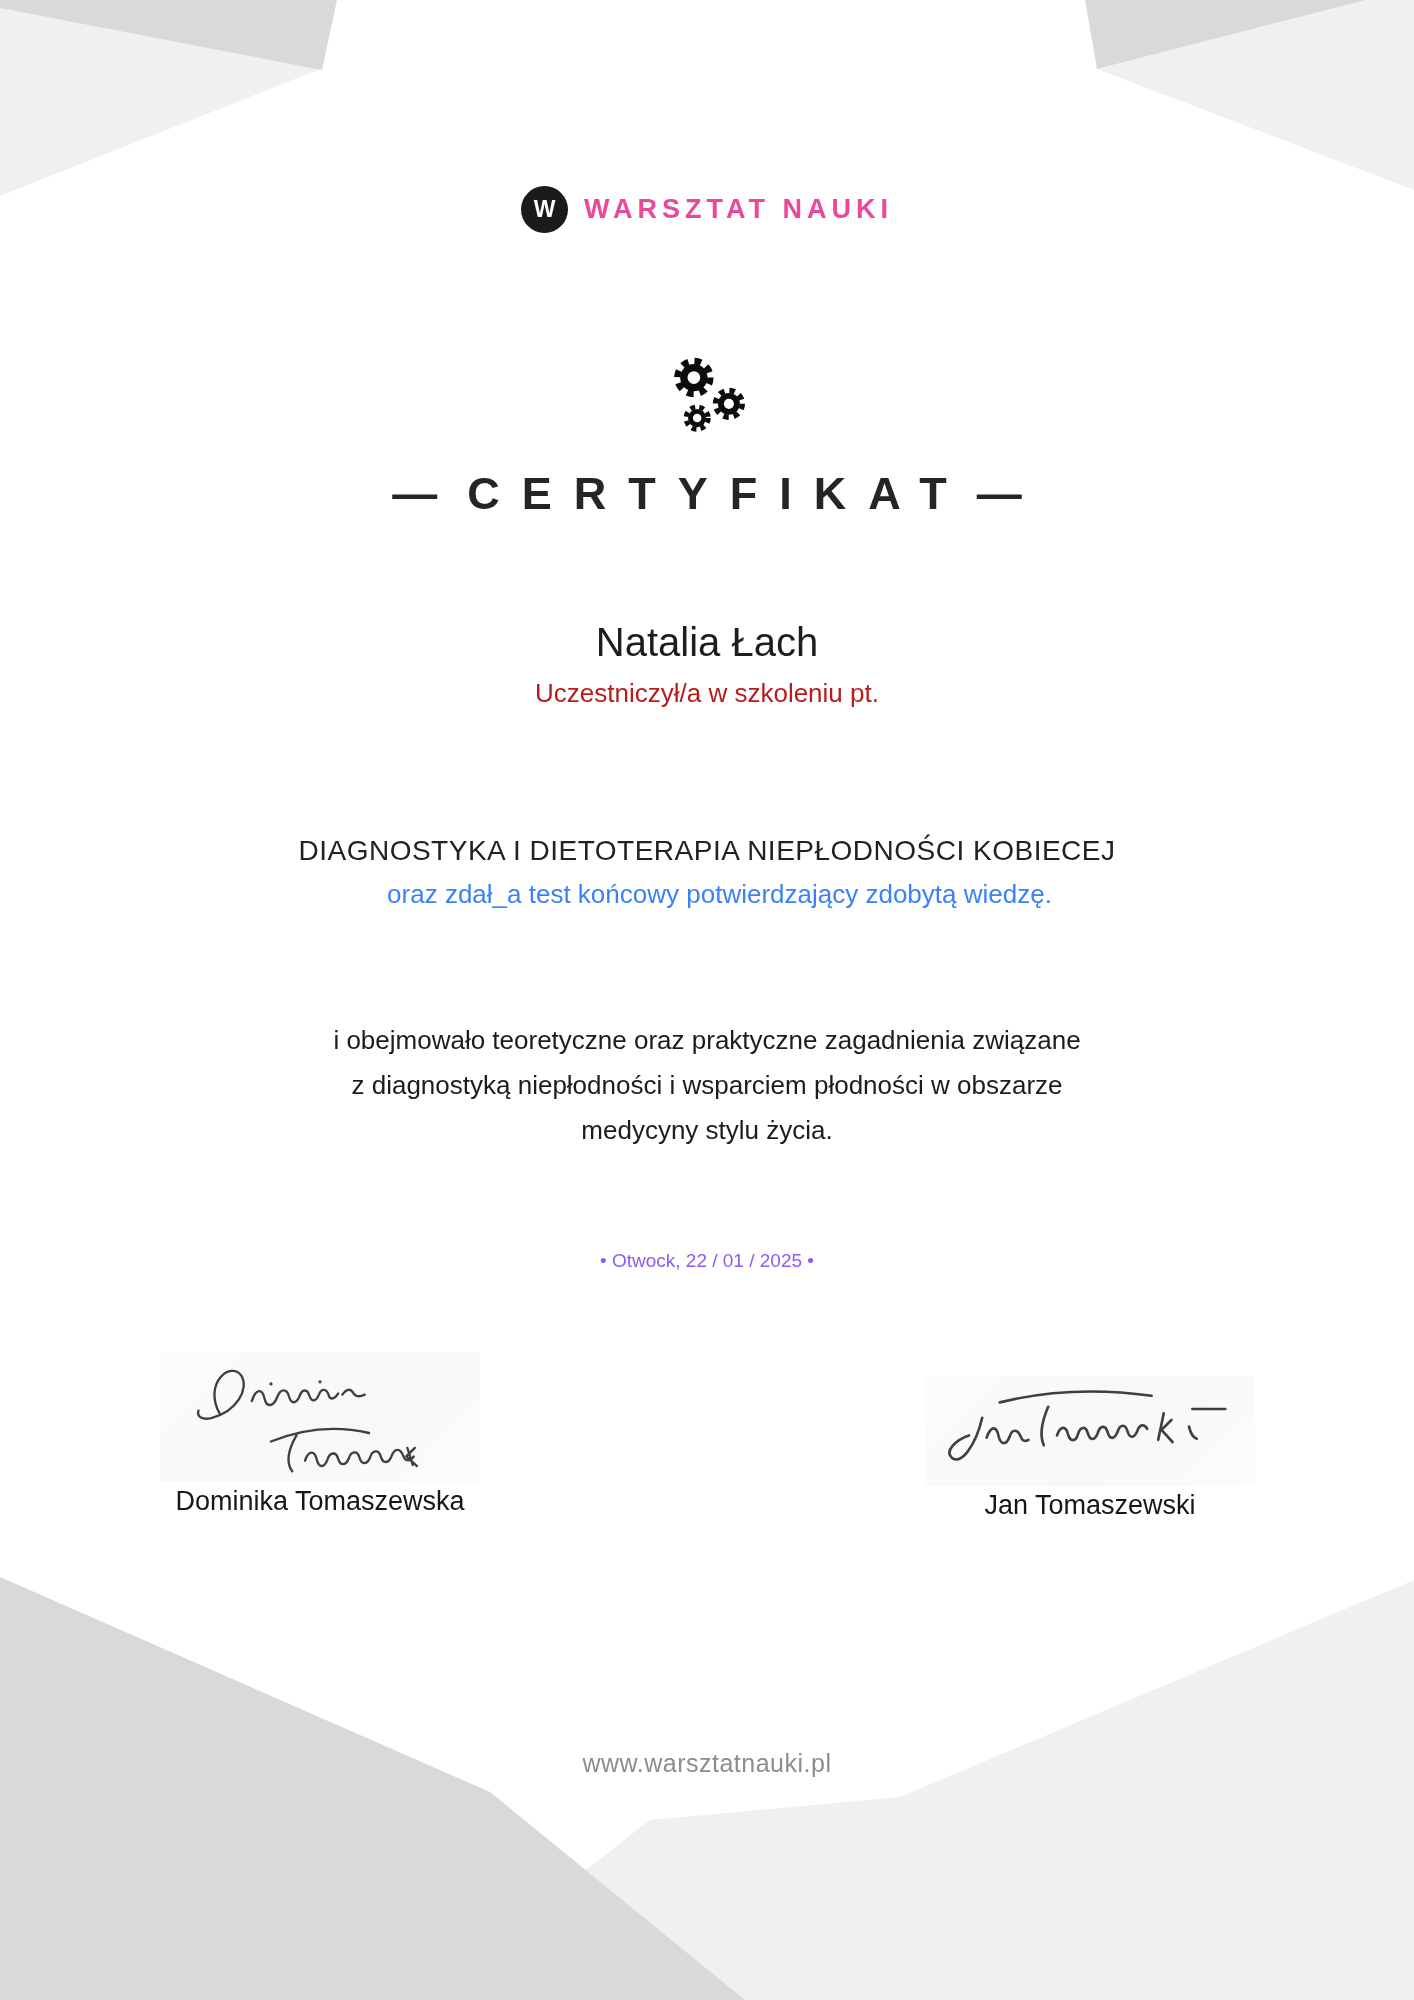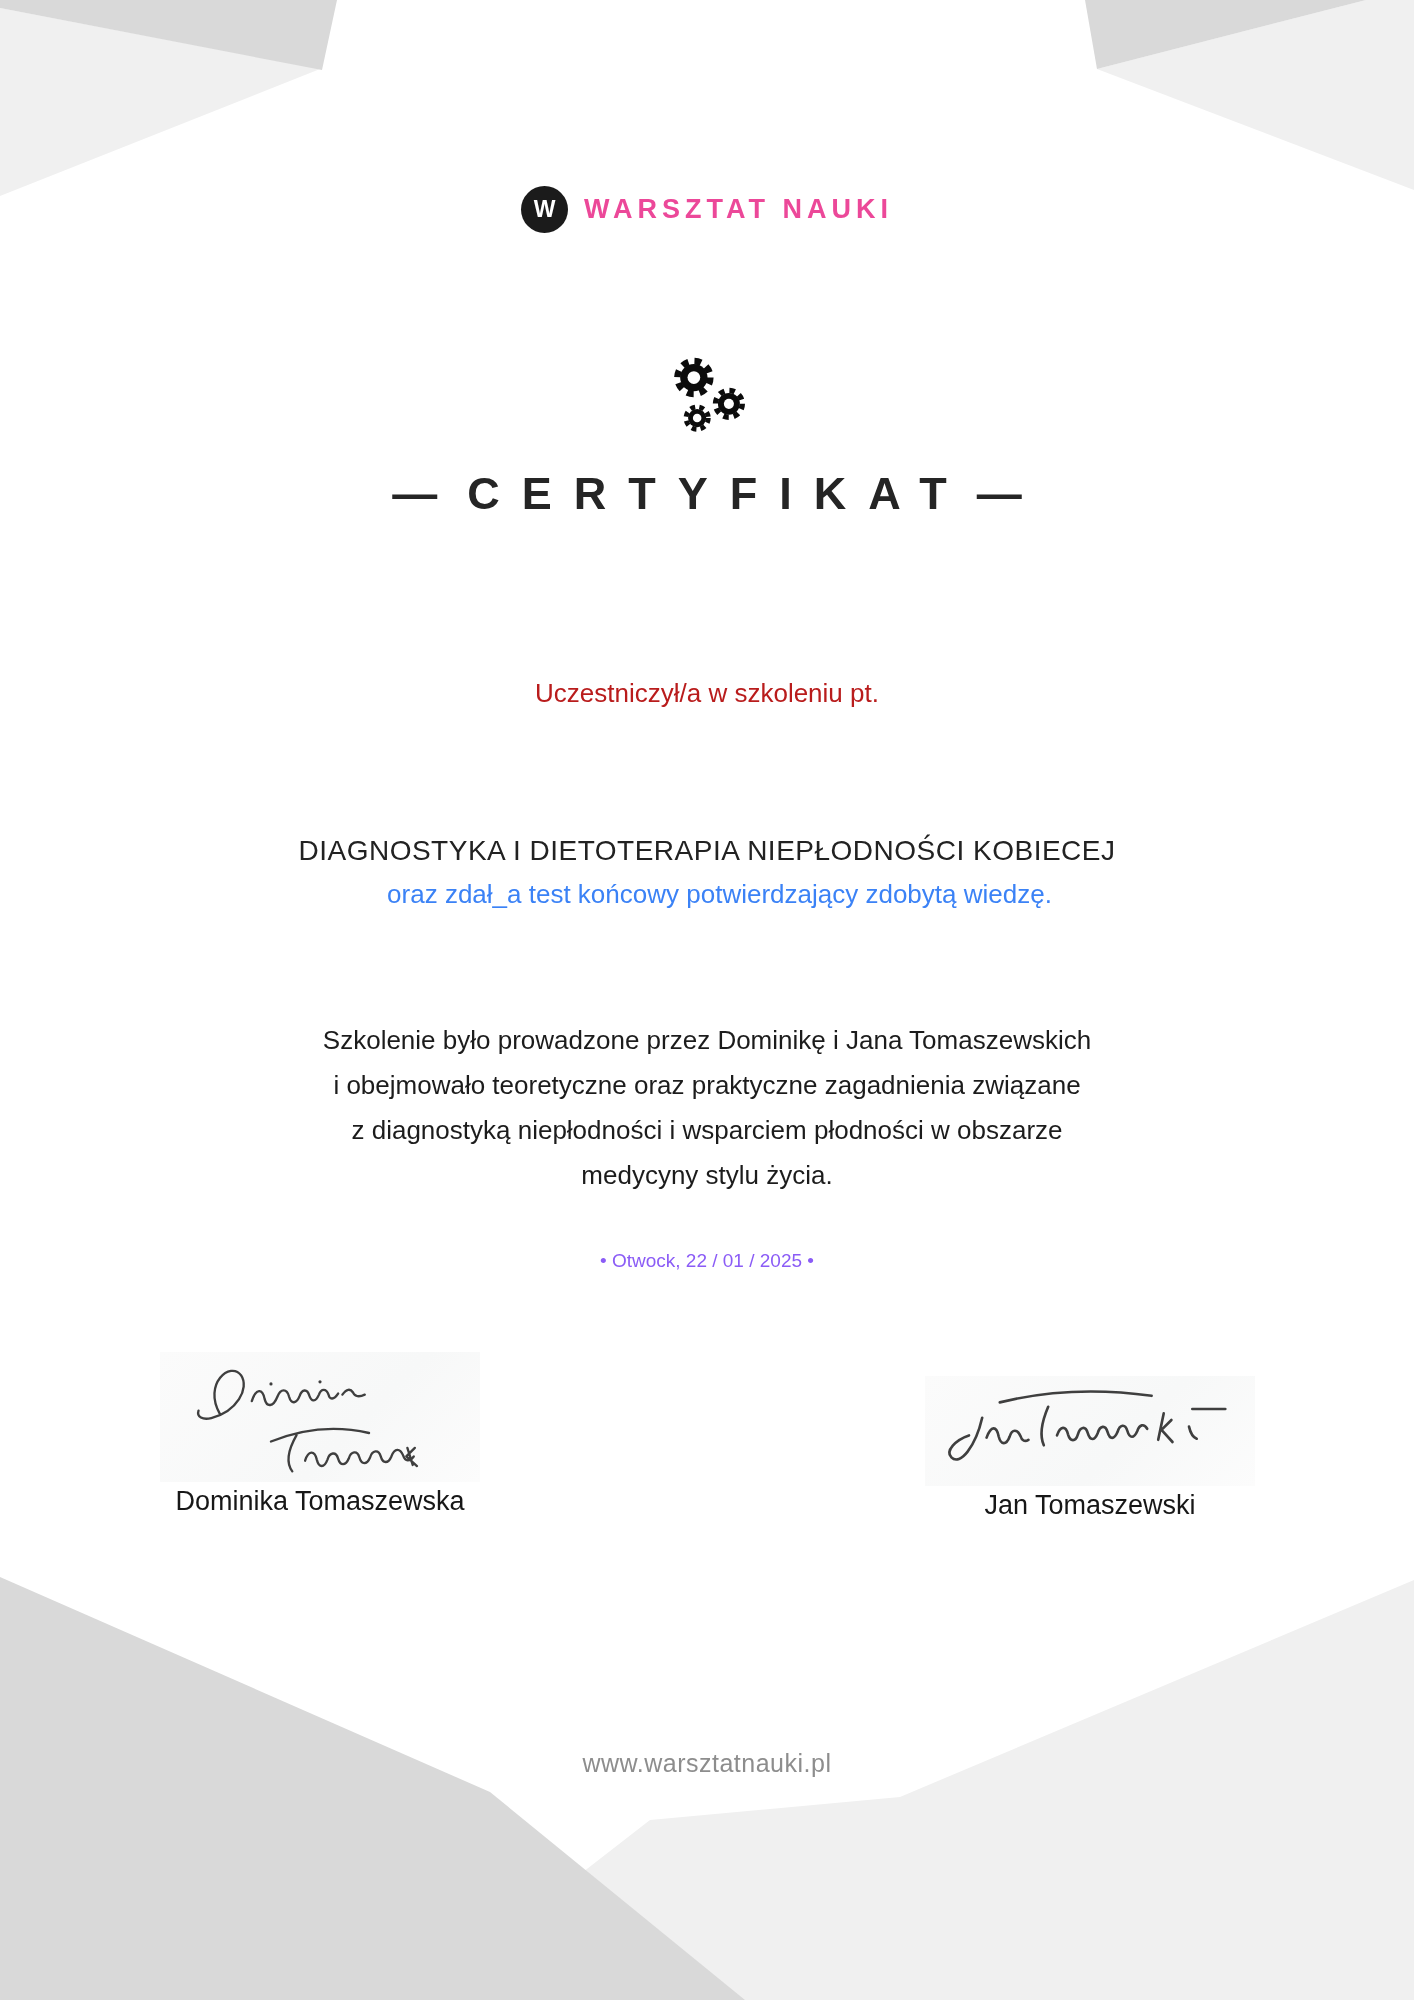--- a/index.html
+++ b/index.html
@@ -112,27 +112,27 @@
       </g>
     </svg>
   </div>
 
   <div class="abs-center title-row">
     <span class="title-dash">—</span>
     <span class="title-text">CERTYFIKAT</span>
     <span class="title-dash">—</span>
   </div>
 
+  <div class="abs-center recipient">Natalia Łach</div>
   <div class="abs-center participation">Uczestniczył/a w szkoleniu pt.</div>
 
   <div class="abs-center course-title">DIAGNOSTYKA I DIETOTERAPIA NIEPŁODNOŚCI KOBIECEJ</div>
   <div class="abs-center course-note">oraz zdał_a test końcowy potwierdzający zdobytą wiedzę.</div>
 
   <div class="abs-center description">
-    <div>Szkolenie było prowadzone przez Dominikę i Jana Tomaszewskich</div>
     <div>i obejmowało teoretyczne oraz praktyczne zagadnienia związane</div>
     <div>z diagnostyką niepłodności i wsparciem płodności w obszarze</div>
     <div>medycyny stylu życia.</div>
   </div>
 
   <div class="abs-center date-line">• Otwock, 22 / 01 / 2025 •</div>
 
   <div class="sig-block left">
     <span class="sig-scan left">
       <svg width="320" height="130" viewBox="0 0 300 122" aria-hidden="true">

